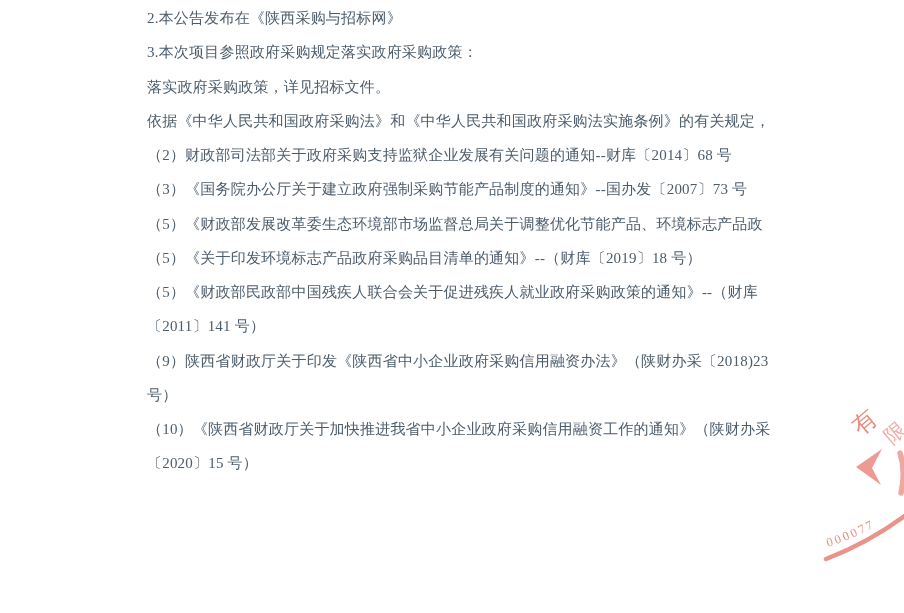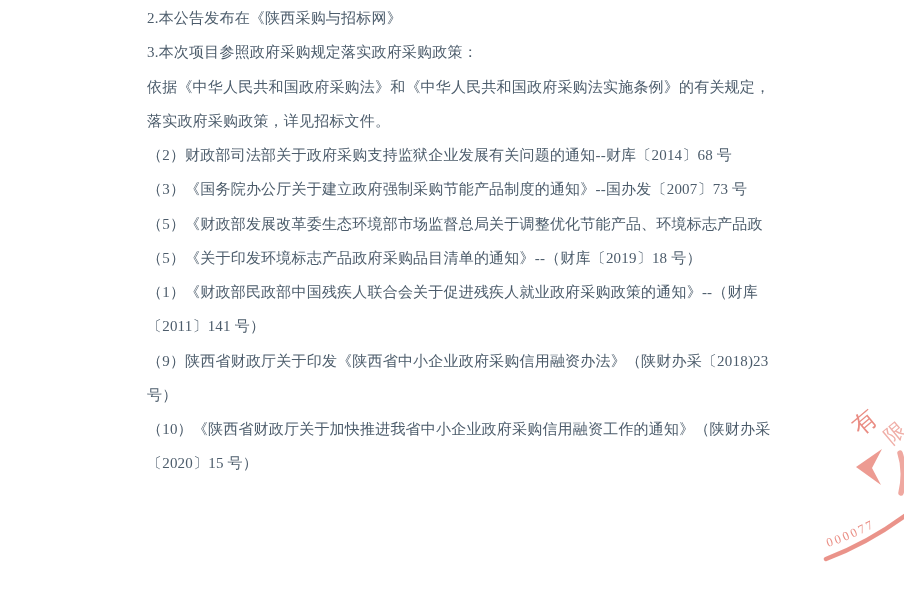--- a/index.html
+++ b/index.html
@@ -36,27 +36,27 @@
   .stamp text{font-family:"Liberation Serif","DejaVu Serif",serif;}
 </style>
 </head>
 <body>
 
 <div class="page">
 
   <div class="text-block">
       <div class="doc-line">2.本公告发布在《陕西采购与招标网》</div>
       <div class="doc-line">3.本次项目参照政府采购规定落实政府采购政策：</div>
+      <div class="doc-line">落实政府采购政策，详见招标文件。</div>
       <div class="doc-line">依据《中华人民共和国政府采购法》和《中华人民共和国政府采购法实施条例》的有关规定，</div>
-      <div class="doc-line">落实政府采购政策，详见招标文件。</div>
       <div class="doc-line">（2）财政部司法部关于政府采购支持监狱企业发展有关问题的通知--财库〔2014〕68 号</div>
       <div class="doc-line">（3）《国务院办公厅关于建立政府强制采购节能产品制度的通知》--国办发〔2007〕73 号</div>
       <div class="doc-line">（5）《财政部发展改革委生态环境部市场监督总局关于调整优化节能产品、环境标志产品政</div>
       <div class="doc-line">（5）《关于印发环境标志产品政府采购品目清单的通知》--（财库〔2019〕18 号）</div>
-      <div class="doc-line">（1）《财政部民政部中国残疾人联合会关于促进残疾人就业政府采购政策的通知》--（财库</div>
+      <div class="doc-line">（5）《财政部民政部中国残疾人联合会关于促进残疾人就业政府采购政策的通知》--（财库</div>
       <div class="doc-line">〔2011〕141 号）</div>
       <div class="doc-line">（9）陕西省财政厅关于印发《陕西省中小企业政府采购信用融资办法》（陕财办采〔2018)23</div>
       <div class="doc-line">号）</div>
       <div class="doc-line">（10）《陕西省财政厅关于加快推进我省中小企业政府采购信用融资工作的通知》（陕财办采</div>
       <div class="doc-line">〔2020〕15 号）</div>
     </div>
 
   <svg class="stamp" viewBox="0 0 84 186" width="84" height="186" aria-hidden="true">
     <g opacity="0.8">
 

